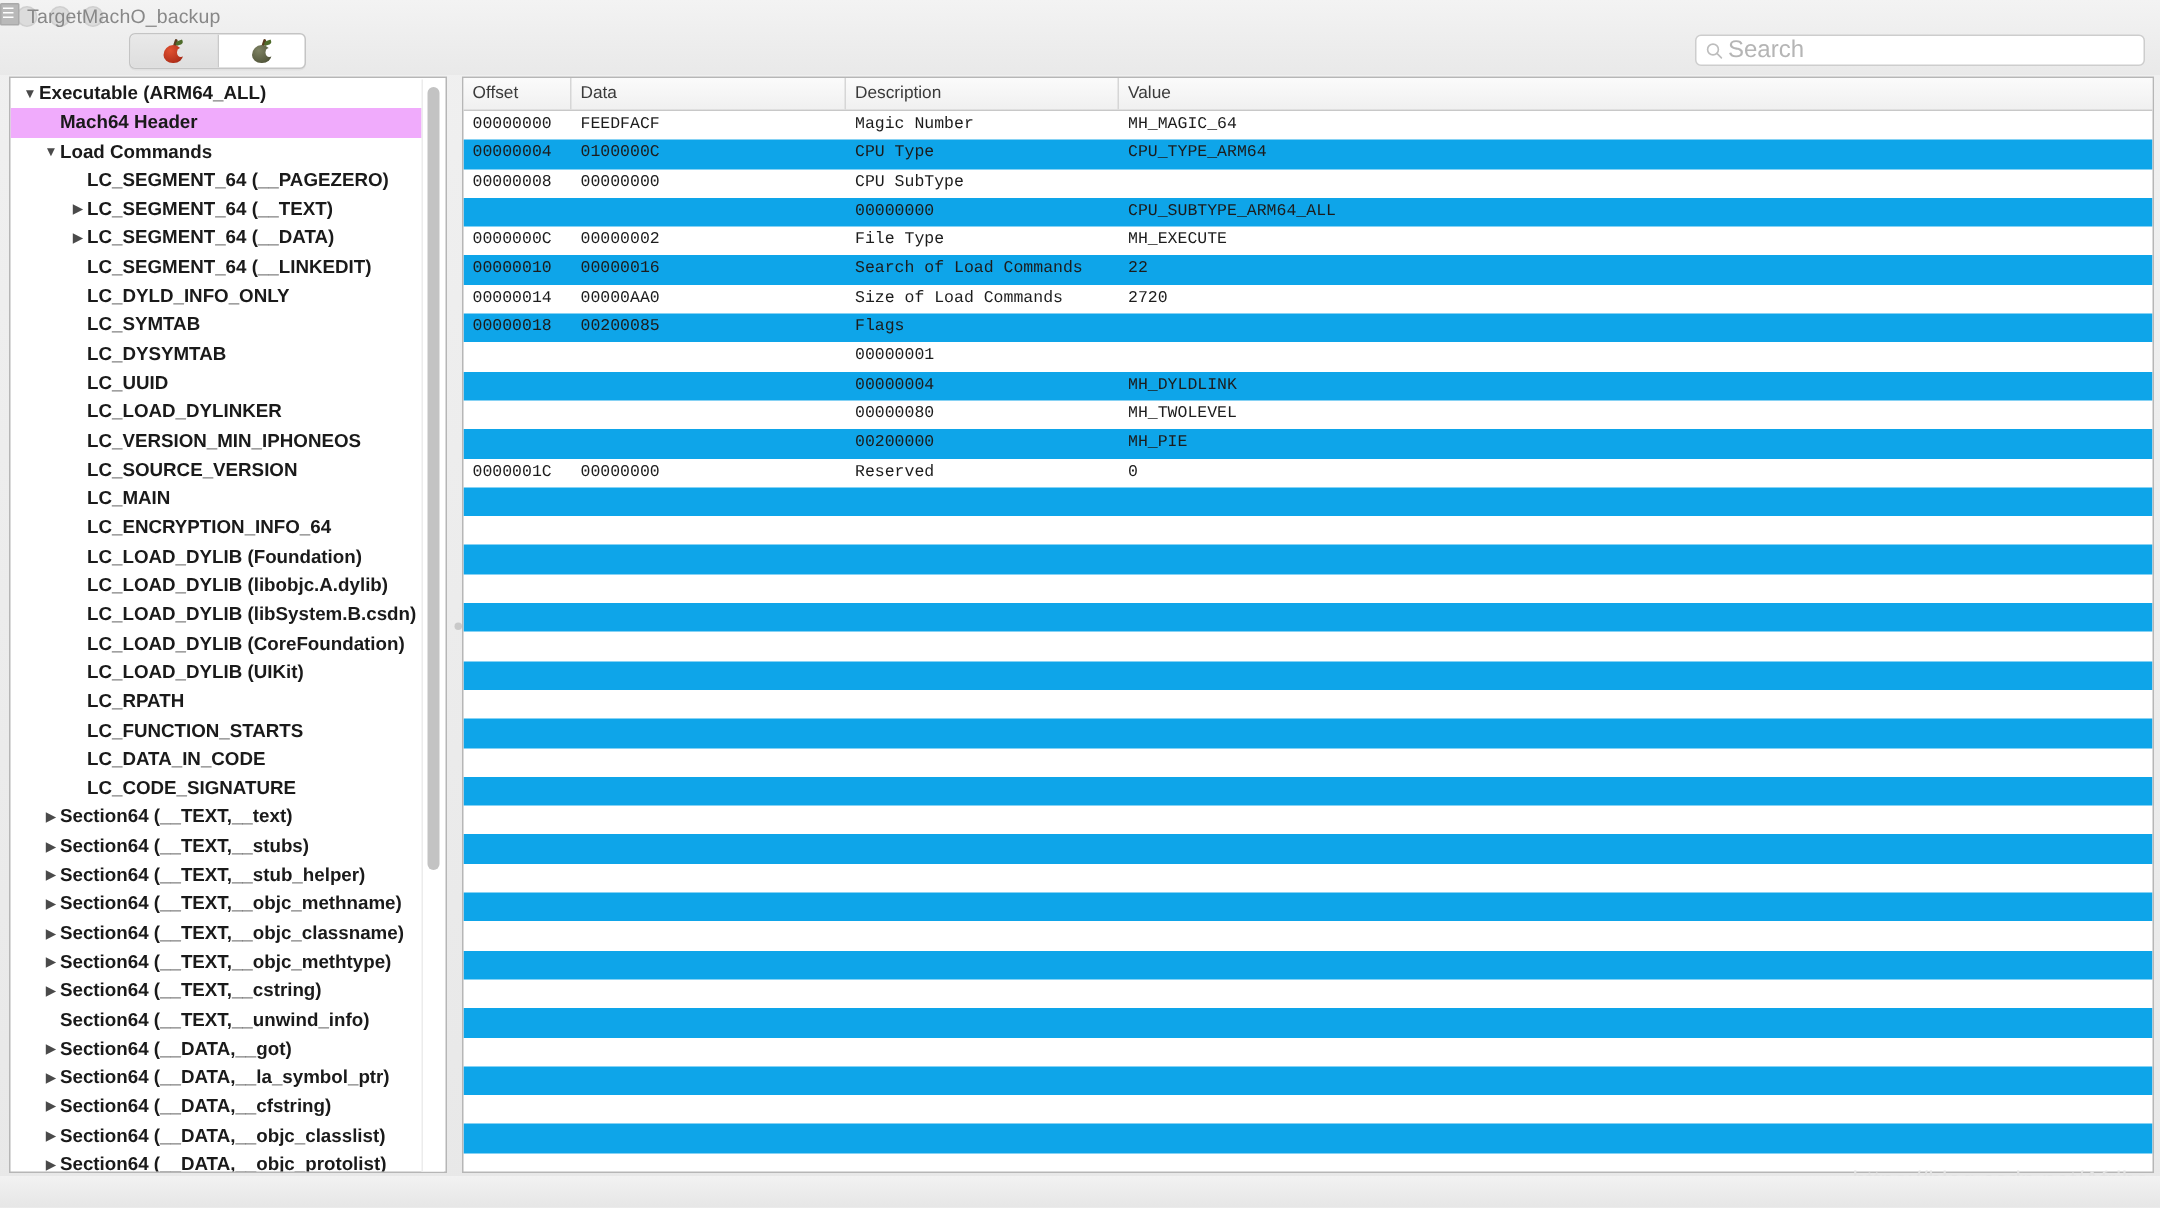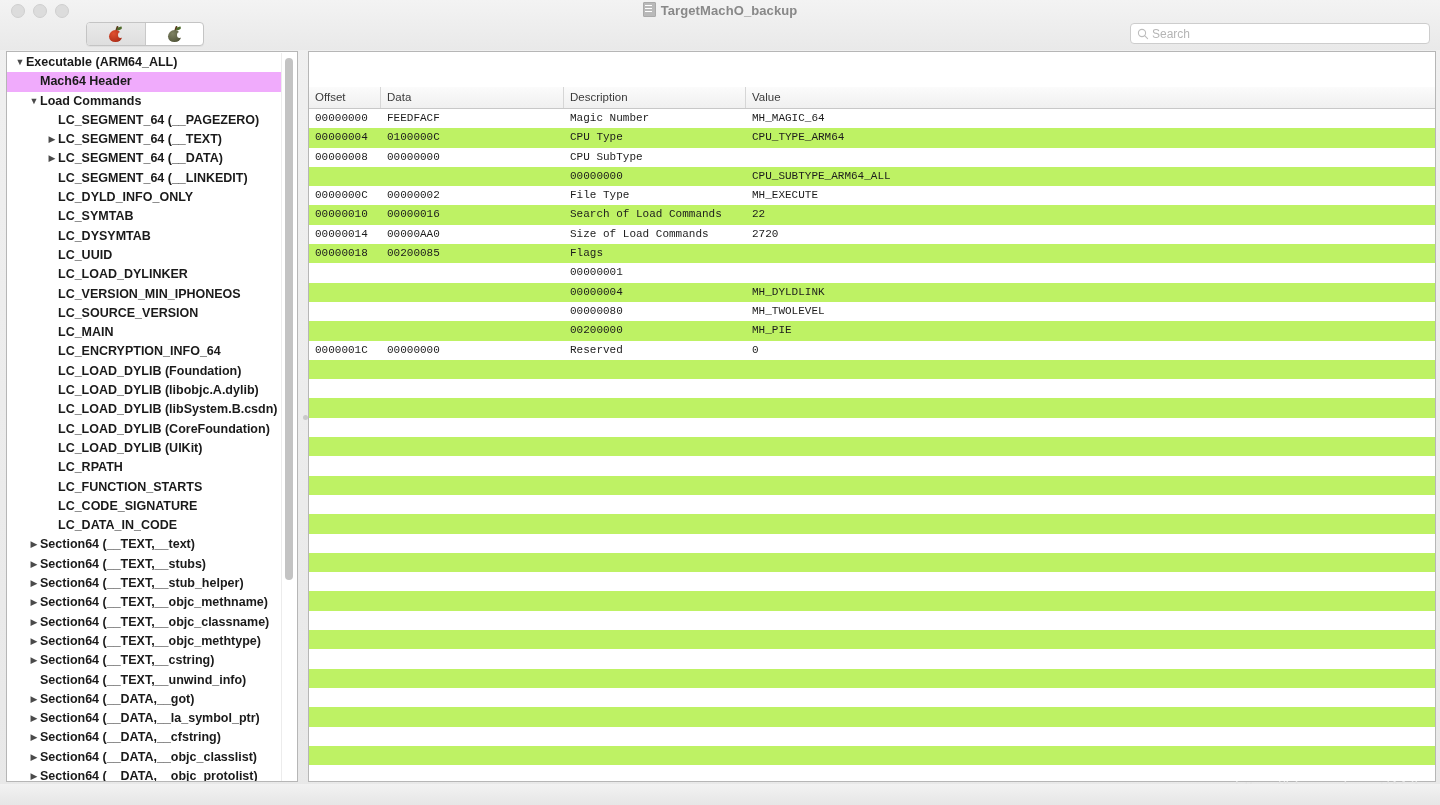--- a/index.html
+++ b/index.html
@@ -41,24 +41,23 @@
     width: 12px; height: 12px;
     border-radius: 50%;
     background: #dcdcdc;
     border: 0.5px solid #cfcfcf;
   }
 
   #title-group {
     position: absolute;
     left: 0; top: 2px;
     width: 1440px;
-    text-align: center;
+    text-align: left;
     font-size: 13px;
     color: #888;
-    font-weight: bold;
   }
   #title-group .doc-icon {
     display: inline-block;
     width: 11px; height: 13px;
     vertical-align: -2px;
     margin-right: 5px;
     background: #b9b9b9;
     border: 1px solid #aaa;
     border-radius: 1px;
     position: relative;
@@ -148,21 +147,21 @@
     display: flex;
     align-items: center;
     padding: 0 6px;
     box-sizing: border-box;
   }
   #search-field svg { flex: 0 0 auto; margin-right: 3px; }
   #search-input {
     border: 0; outline: 0;
     background: transparent;
     font-family: "Liberation Sans", sans-serif;
-    font-size: 12px;
+    font-size: 16px;
     color: #0f172a;
     width: 100%;
     padding: 0;
   }
   #search-input::placeholder { color: #b5b5b5; }
 
   
   #content {
     position: absolute;
     left: 6px; top: 51px;
@@ -247,21 +246,20 @@
     background: #fff;
     border: 1px solid #b6b6b6;
     box-sizing: border-box;
     overflow: hidden;
   }
   #table-head {
     position: relative;
     height: 21px;
     background: linear-gradient(#fbfbfb, #f0f0f0);
     border-bottom: 1px solid #c8c8c8;
-    margin-top: 35px;
   }
   #table-head .th {
     position: absolute;
     top: 0;
     height: 21px;
     line-height: 21px;
     font-size: 11.5px;
     color: #3a3a3a;
     padding-left: 6px;
     box-sizing: border-box;
@@ -269,21 +267,21 @@
   }
   #table-body {
     position: relative;
   }
   .trow {
     position: relative;
     height: 19.3px;
     line-height: 19.3px;
     white-space: nowrap;
   }
-  .trow.alt { background: #bef264; }
+  .trow.alt { background: #0ea5e9; }
   .trow .cell {
     position: absolute;
     top: 0;
     height: 19.3px;
     font-family: Liberation Mono, monospace;
     font-size: 11px;
     color: #1c1c1c;
     padding-left: 6px;
     box-sizing: border-box;
     overflow: hidden;
@@ -383,22 +381,22 @@
           <div class="tree-row lvl2"><span class="tw"></span><span class="lbl">LC_SOURCE_VERSION</span></div>
           <div class="tree-row lvl2"><span class="tw"></span><span class="lbl">LC_MAIN</span></div>
           <div class="tree-row lvl2"><span class="tw"></span><span class="lbl">LC_ENCRYPTION_INFO_64</span></div>
           <div class="tree-row lvl2"><span class="tw"></span><span class="lbl">LC_LOAD_DYLIB (Foundation)</span></div>
           <div class="tree-row lvl2"><span class="tw"></span><span class="lbl">LC_LOAD_DYLIB (libobjc.A.dylib)</span></div>
           <div class="tree-row lvl2"><span class="tw"></span><span class="lbl">LC_LOAD_DYLIB (libSystem.B.csdn)</span></div>
           <div class="tree-row lvl2"><span class="tw"></span><span class="lbl">LC_LOAD_DYLIB (CoreFoundation)</span></div>
           <div class="tree-row lvl2"><span class="tw"></span><span class="lbl">LC_LOAD_DYLIB (UIKit)</span></div>
           <div class="tree-row lvl2"><span class="tw"></span><span class="lbl">LC_RPATH</span></div>
           <div class="tree-row lvl2"><span class="tw"></span><span class="lbl">LC_FUNCTION_STARTS</span></div>
+          <div class="tree-row lvl2"><span class="tw"></span><span class="lbl">LC_DATA_IN_CODE</span></div>
           <div class="tree-row lvl2"><span class="tw"></span><span class="lbl">LC_CODE_SIGNATURE</span></div>
-          <div class="tree-row lvl2"><span class="tw"></span><span class="lbl">LC_DATA_IN_CODE</span></div>
           <div class="tree-row lvl1"><span class="tw">▶</span><span class="lbl">Section64 (__TEXT,__text)</span></div>
           <div class="tree-row lvl1"><span class="tw">▶</span><span class="lbl">Section64 (__TEXT,__stubs)</span></div>
           <div class="tree-row lvl1"><span class="tw">▶</span><span class="lbl">Section64 (__TEXT,__stub_helper)</span></div>
           <div class="tree-row lvl1"><span class="tw">▶</span><span class="lbl">Section64 (__TEXT,__objc_methname)</span></div>
           <div class="tree-row lvl1"><span class="tw">▶</span><span class="lbl">Section64 (__TEXT,__objc_classname)</span></div>
           <div class="tree-row lvl1"><span class="tw">▶</span><span class="lbl">Section64 (__TEXT,__objc_methtype)</span></div>
           <div class="tree-row lvl1"><span class="tw">▶</span><span class="lbl">Section64 (__TEXT,__cstring)</span></div>
           <div class="tree-row lvl1"><span class="tw"></span><span class="lbl">Section64 (__TEXT,__unwind_info)</span></div>
           <div class="tree-row lvl1"><span class="tw">▶</span><span class="lbl">Section64 (__DATA,__got)</span></div>
           <div class="tree-row lvl1"><span class="tw">▶</span><span class="lbl">Section64 (__DATA,__la_symbol_ptr)</span></div>

